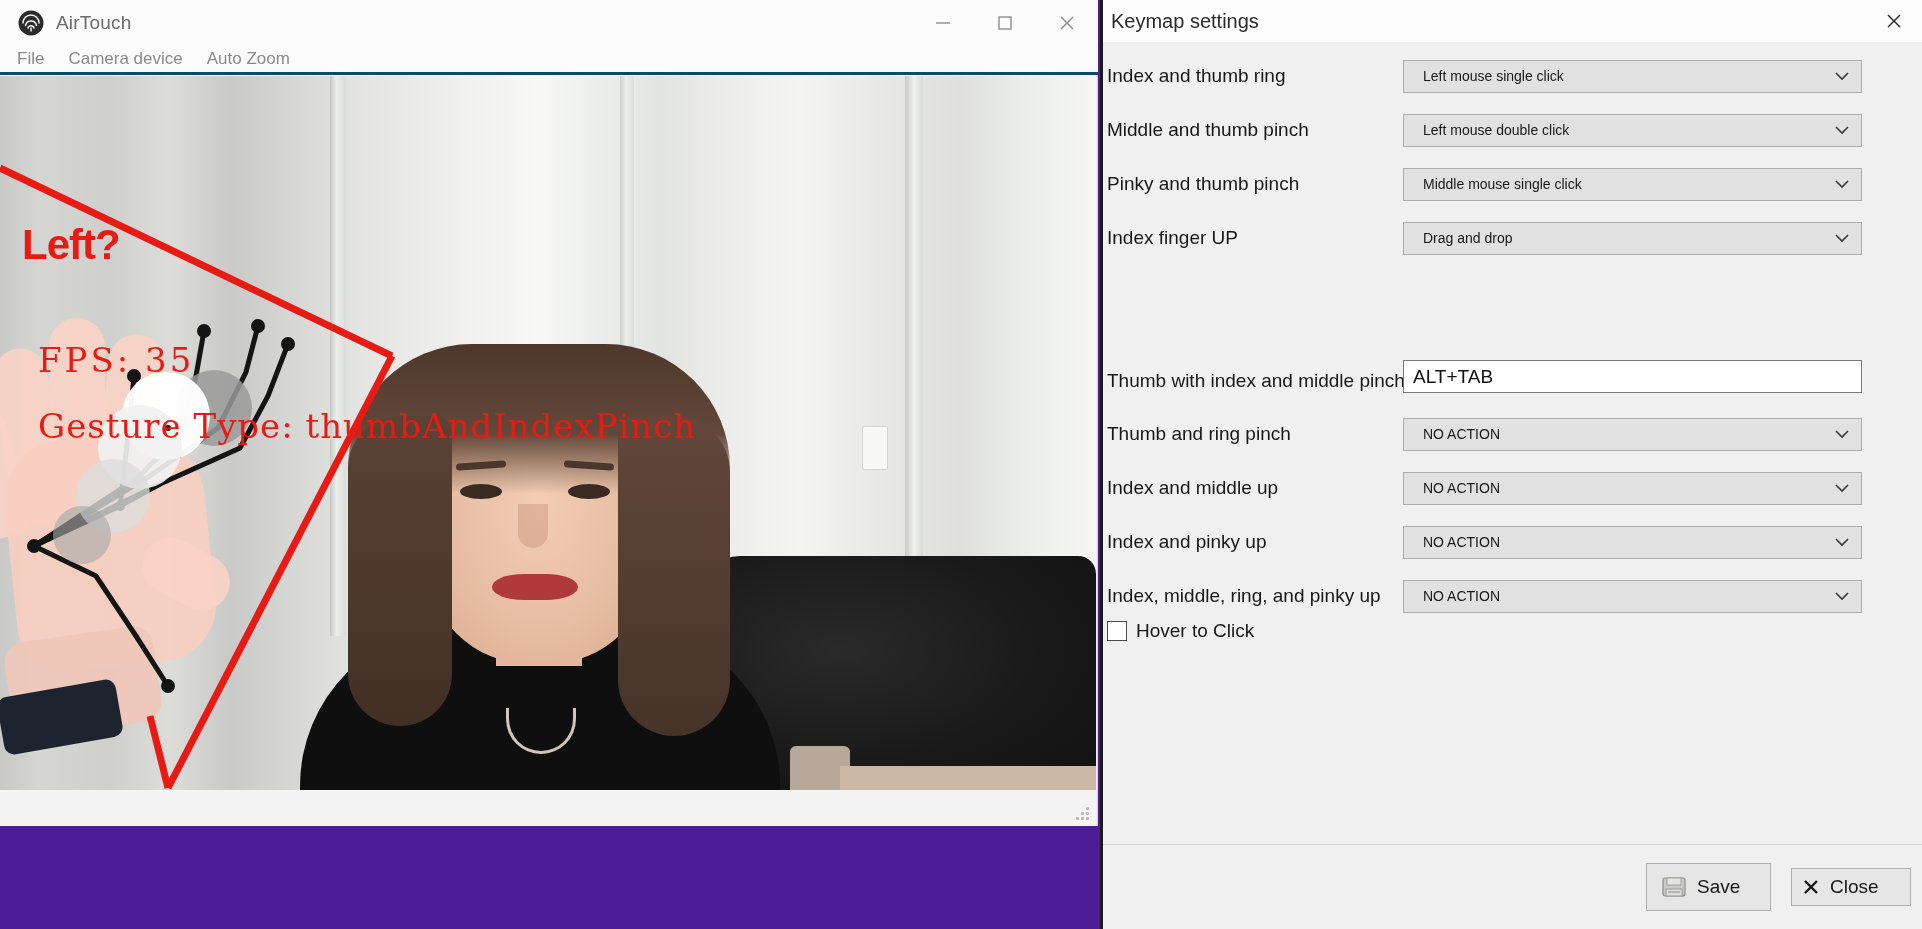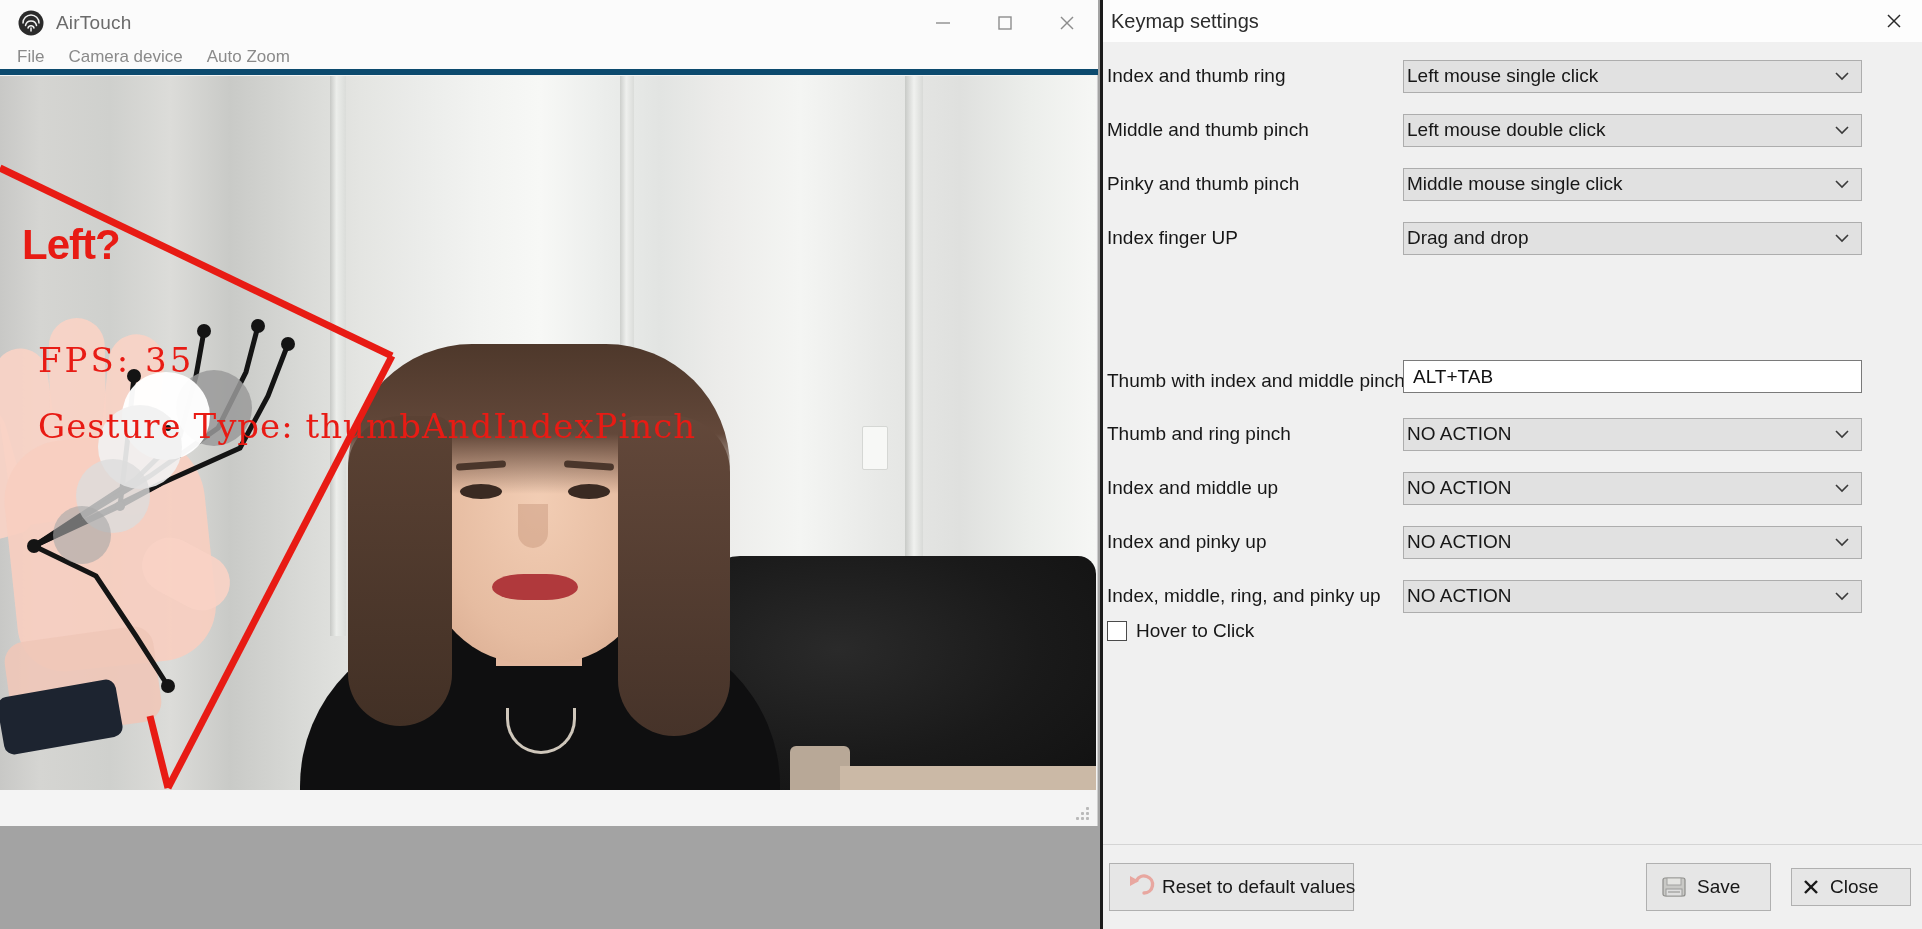--- a/index.html
+++ b/index.html
@@ -2,21 +2,21 @@
 <html><head>
 <meta charset="utf-8">
 <style>
   * { box-sizing: border-box; margin: 0; padding: 0; }
   html, body {
     width: 1922px; height: 929px;
     background: #000;
     font-family: "Liberation Sans", sans-serif;
     overflow: hidden;
   }
-  #root { position: relative; width: 1922px; height: 929px; background: #a3a3a3; }
+  #root { position: relative; width: 1922px; height: 929px; background: #4c1d95; }
 
   
   #airtouch-window {
     position: absolute; left: 0; top: 0; width: 1098px; height: 826px;
     background: #f4f4f4;
     border-right: 1px solid #cfcfcf;
   }
   #airtouch-titlebar {
     position: absolute; left: 0; top: 0; width: 1098px; height: 45px;
     background: #fbfbfb;
@@ -35,21 +35,21 @@
   }
   .win-btn {
     width: 62px; height: 45px; display: flex; align-items: center;
     justify-content: center; cursor: default;
   }
   .win-btn svg { display: block; }
 
   #airtouch-menubar {
     position: absolute; left: 0; top: 45px; width: 1098px; height: 30px;
     background: #fbfbfb; display: flex; align-items: center;
-    border-bottom: 6px solid #0c4a6e;
+    border-bottom: 3px solid #0c4a6e;
   }
   .menu-item {
     font-size: 17px; color: #8a8a8a; padding: 2px 12px; cursor: default;
     white-space: nowrap;
   }
   .menu-item:first-child { margin-left: 5px; }
 
   
   #video-feed {
     position: absolute; left: 0; top: 76px; width: 1096px; height: 714px;
@@ -209,21 +209,21 @@
     position: absolute; left: 0; width: 819px; display: flex; align-items: center;
   }
   .km-label {
     position: absolute; left: 4px; font-size: 19px; color: #171717; white-space: nowrap;
   }
   .km-select {
     position: absolute; left: 300px; width: 459px; height: 33px;
     background: #e1e1e1; border: 1px solid #adadad;
     display: flex; align-items: center; cursor: default;
   }
-  .km-select .val { font-size: 19px; color: #171717; margin-left: 3px; white-space: nowrap; }
+  .km-select .val { font-size: 14px; color: #171717; margin-left: 19px; white-space: nowrap; }
   .km-select .chev { position: absolute; right: 10px; top: 50%; transform: translateY(-50%); }
   .km-input {
     position: absolute; left: 300px; width: 459px; height: 33px;
     background: #ffffff; border: 1px solid #7a7a7a;
     display: flex; align-items: center; cursor: text;
   }
   .km-input .val { font-size: 19px; color: #111; margin-left: 9px; }
 
   #hover-to-click-row {
     position: absolute; left: 4px; top: 748px; display: flex; align-items: center;
@@ -489,27 +489,20 @@
         </div>
       </div>
 
       <div id="hover-to-click-row" style="top:578px">
         <div id="hover-checkbox"></div>
         <span id="hover-label">Hover to Click</span>
       </div>
     </div>
 
     <div id="keymap-footer">
-      <div class="foot-btn" id="reset-btn">
-        <svg class="ico" width="30" height="30" viewBox="0 0 30 30">
-          <path d="M22 21a8.5 8.5 0 1 0-7.4-12.6" fill="none" stroke="#e8a7a0" stroke-width="3.4" stroke-linecap="round"></path>
-          <polygon points="8,4 17,9 8,14" fill="#e8a7a0"></polygon>
-        </svg>
-        <span class="lbl">Reset to default values</span>
-      </div>
 
       <div class="foot-btn" style="left:543px; top:18px; width:125px; height:48px;">
         <svg style="margin-left:12px;margin-right:8px" width="30" height="30" viewBox="0 0 30 30">
           <rect x="4" y="6" width="22" height="18" rx="2" fill="#c9c9c6" stroke="#8d8d8a" stroke-width="1.2"></rect>
           <rect x="8" y="6" width="14" height="7" fill="#e4e4e1" stroke="#a2a2a0" stroke-width="1"></rect>
           <rect x="7" y="17" width="16" height="7" fill="#dedede" stroke="#9a9a98" stroke-width="1"></rect>
           <line x1="9" y1="20" x2="21" y2="20" stroke="#8d8d8a" stroke-width="1"></line>
         </svg>
         <span class="lbl">Save</span>
       </div>

